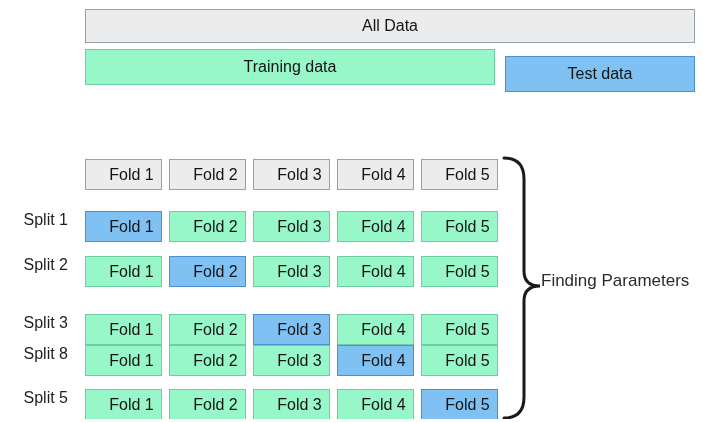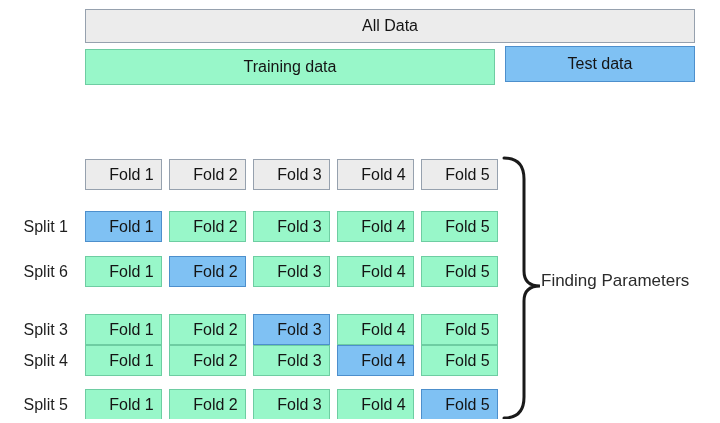--- a/index.html
+++ b/index.html
@@ -19,35 +19,34 @@
     align-items: center;
     justify-content: center;
     font-size: 16px;
   }
   .bar.gray  { background: var(--gray-fill);  border: 1.5px solid var(--gray-border); }
   .bar.green { background: var(--green-fill); border: 1.5px solid var(--green-border); }
   .bar.blue  { background: var(--blue-fill);  border: 1.5px solid var(--blue-border); }
 
   #all-data      { left: 85px;  top: 9px;  width: 610px; height: 34px; }
   #training-data { left: 85px;  top: 49px; width: 410px; height: 36px; }
-  #test-data     { left: 505px; top: 46px; width: 190px; height: 36px; }
+  #test-data     { left: 505px; top: 56px; width: 190px; height: 36px; }
 
   .fold-header-row {
     position: absolute;
     left: 85px;
     top: 159px;
     display: flex;
     gap: 7px;
   }
   .split-row {
     position: absolute;
     left: 15px;
     height: 31px;
     display: flex;
-    align-items: center;
   }
   .split-label {
     width: 53px;
     margin-right: 17px;
     text-align: right;
     font-size: 16px;
     color: #1e1e1e;
     white-space: nowrap;
   }
   .cells { display: flex; gap: 7px; }
@@ -109,21 +108,21 @@
     <div class="cells">
       <div class="cell test">Fold 1</div>
       <div class="cell green">Fold 2</div>
       <div class="cell green">Fold 3</div>
       <div class="cell green">Fold 4</div>
       <div class="cell green">Fold 5</div>
     </div>
   </div>
 
   <div class="split-row" style="top:256px">
-    <div class="split-label">Split 6</div>
+    <div class="split-label">Split 2</div>
     <div class="cells">
       <div class="cell green">Fold 1</div>
       <div class="cell test">Fold 2</div>
       <div class="cell green">Fold 3</div>
       <div class="cell green">Fold 4</div>
       <div class="cell green">Fold 5</div>
     </div>
   </div>
 
   <div class="split-row" style="top:314px">
@@ -131,21 +130,21 @@
     <div class="cells">
       <div class="cell green">Fold 1</div>
       <div class="cell green">Fold 2</div>
       <div class="cell test">Fold 3</div>
       <div class="cell green">Fold 4</div>
       <div class="cell green">Fold 5</div>
     </div>
   </div>
 
   <div class="split-row" style="top:345px">
-    <div class="split-label">Split 4</div>
+    <div class="split-label">Split 8</div>
     <div class="cells">
       <div class="cell green">Fold 1</div>
       <div class="cell green">Fold 2</div>
       <div class="cell green">Fold 3</div>
       <div class="cell test">Fold 4</div>
       <div class="cell green">Fold 5</div>
     </div>
   </div>
 
   <div class="split-row" style="top:389px">

